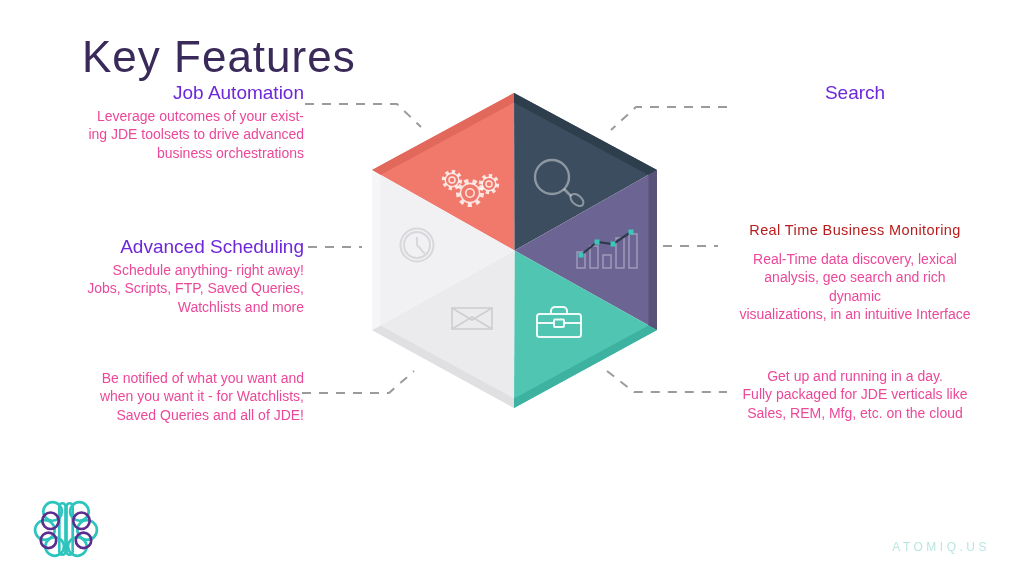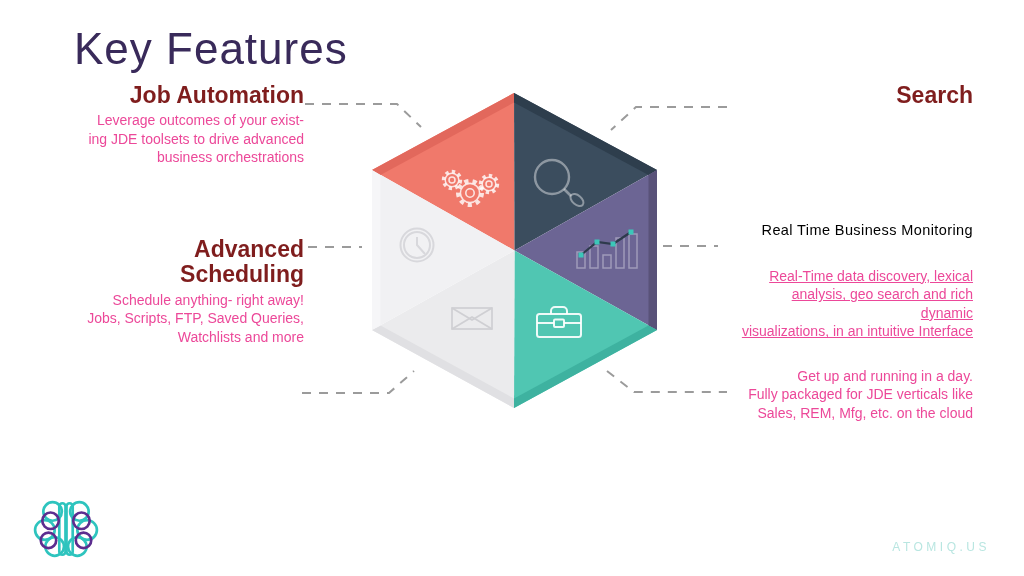--- a/index.html
+++ b/index.html
@@ -1,37 +1,37 @@
 <!DOCTYPE html>
 <html><head>
 <meta charset="utf-8">
 <style>
   html,body{margin:0;padding:0;background:#e8e8e8;}
   .slide{
     position:relative;width:1024px;height:576px;background:#ffffff;
     overflow:hidden;font-family:"Liberation Sans",sans-serif;
   }
   .title{
-    position:absolute;left:74px;top:24px;margin:0;
+    position:absolute;left:74px;top:24px;margin:8px;
     font-size:44px;font-weight:400;letter-spacing:1px;color:#392A5A;
   }
   .feat{position:absolute;width:236px;}
   .feat.left{left:68px;text-align:right;}
-  .feat.right{left:737px;text-align:right;}
+  .feat.right{left:737px;text-align:center;}
   .feat h2{
-    margin:0;font-size:23px;font-weight:700;color:#7f1d1d;line-height:1.1;
+    margin:0;font-size:19px;font-weight:400;color:#6d28d9;line-height:1.1;
   }
   .feat h2.alt{
-    font-size:14.5px;font-weight:400;color:#000000;letter-spacing:.4px;
+    font-size:14.5px;font-weight:400;color:#b91c1c;letter-spacing:.4px;
   }
   .feat p{
     margin:3px 0 0 0;font-size:14px;color:#ec4899;line-height:1.32;
     white-space:pre-line;
   }
-  .feat p.gap{margin-top:28px;text-decoration:underline;}
+  .feat p.gap{margin-top:11px;}
   .overlay{position:absolute;left:0;top:0;pointer-events:none;}
   .hex{position:absolute;left:360px;top:85px;}
   .logo{position:absolute;left:32px;top:495px;}
   .watermark{
     position:absolute;right:34px;top:540px;font-size:12px;
     letter-spacing:3.5px;color:#B9E6E1;font-weight:400;
   }
 </style>
 </head>
 <body>
@@ -46,20 +46,23 @@
 ing JDE toolsets to drive advanced
 business orchestrations</p>
   </div>
   <div class="feat left" style="top:237px">
     <h2>Advanced Scheduling</h2>
     <p>Schedule anything- right away!
 Jobs, Scripts, FTP, Saved Queries,
 Watchlists and more</p>
   </div>
   <div class="feat left" style="top:366px">
+    <p>Be notified of what you want and
+when you want it - for Watchlists,
+Saved Queries and all of JDE!</p>
   </div>
 
   <div class="feat right" style="top:83px">
     <h2>Search</h2>
   </div>
   <div class="feat right" style="top:223px">
     <h2 class="alt">Real Time Business Monitoring</h2>
     <p class="gap">Real-Time data discovery, lexical
 analysis, geo search and rich dynamic
 visualizations, in an intuitive Interface</p>

